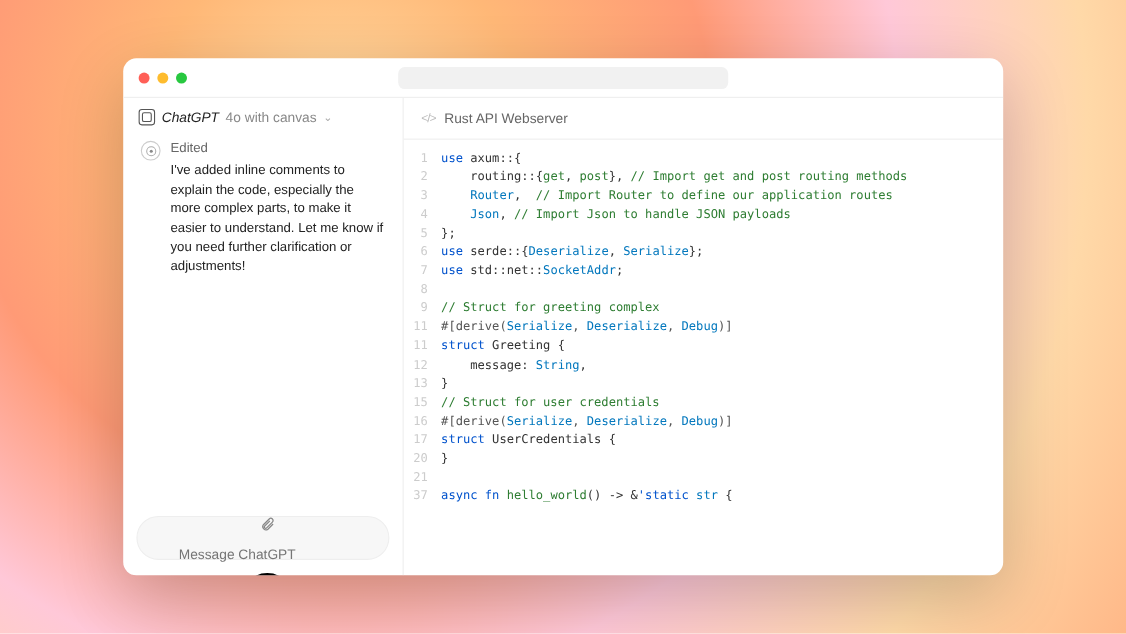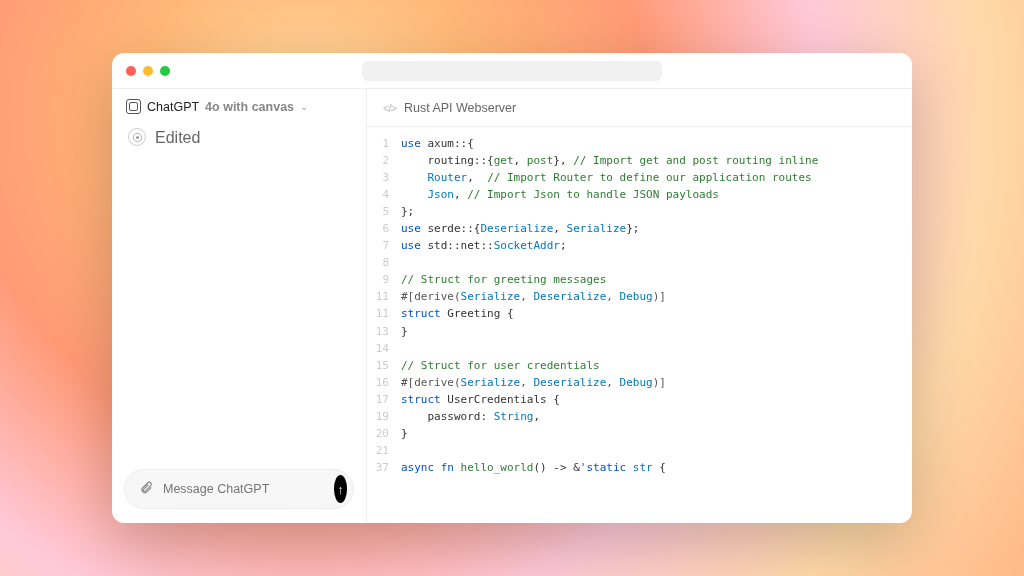--- a/index.html
+++ b/index.html
@@ -23,35 +23,35 @@
   .addr { position: absolute; left: 50%; transform: translateX(-50%); width: 300px; height: 20px; background: #f1f1f1; border-radius: 6px; }
   .main { flex: 1; display: flex; min-height: 0; }
   .left {
     width: 255px; border-right: 1px solid #eee; display: flex; flex-direction: column; min-height: 0;
   }
   .model-row {
     display: flex; align-items: center; gap: 6px; padding: 10px 12px 8px 14px; font-size: 12.5px; color: #222;
   }
   .model-icon { width: 15px; height: 15px; border: 1.4px solid #555; border-radius: 3px; position: relative; }
   .model-icon::after { content: ""; position: absolute; left: 2px; top: 2px; right: 2px; bottom: 2px; border: 1.2px solid #555; border-radius: 2px; }
-  .model-name { font-weight: 500; }
-  .model-sub { color: #888; font-weight: 700; }
+  .model-name { font-weight: 500; font-style: italic; }
+  .model-sub { color: #888; font-weight: 400; }
   .chev { color: #aaa; font-size: 10px; }
   .chat-body { flex: 1; padding: 4px 16px 0 16px; overflow: hidden; }
   .assistant-turn { display: flex; gap: 9px; }
   .avatar {
     width: 18px; height: 18px; border-radius: 50%; border: 1px solid #ccc; flex-shrink: 0; margin-top: 2px;
     display: flex; align-items: center; justify-content: center;
   }
   .avatar svg { width: 11px; height: 11px; fill: #888; }
   .turn-text { font-size: 12px; color: #222; line-height: 1.45; }
-  .edited { color: #666; font-size: 16px; margin-bottom: 3px; }
+  .edited { color: #666; font-size: 12px; margin-bottom: 3px; }
   .composer {
     margin: 10px 12px 14px 12px; height: 40px; background: #f7f7f7; border-radius: 22px;
-    display: flex; align-items: center; padding: 0 6px 0 14px; gap: 10px; border: 1px solid #eee;
+    display: flex; align-items: center; padding: 0 6px 0 14px; gap: 10px; border: 1px solid #eee; flex-direction: column;
   }
   .attach { color: #888; font-size: 13px; }
   .composer input {
     flex: 1; border: none; background: transparent; outline: none; font-size: 12.5px; color: #333;
   }
   .send {
     width: 28px; height: 28px; border-radius: 50%; background: #000; display: flex; align-items: center; justify-content: center;
     color: #fff; font-size: 13px; cursor: pointer;
   }
   .right { flex: 1; display: flex; flex-direction: column; min-height: 0; }
@@ -94,55 +94,55 @@
       <div class="chat-body">
         <div class="assistant-turn">
           <div class="avatar">
             <svg viewBox="0 0 24 24">
                 <circle cx="12" cy="12" r="9" fill="none" stroke="#aaa" stroke-width="2"></circle>
                 <circle cx="12" cy="12" r="3"></circle>
               </svg>
           </div>
           <div class="turn-text">
             <div class="edited">Edited</div>
+            <div>I've added inline comments to explain the code, especially the more complex parts, to make it easier to understand. Let me know if you need further clarification or adjustments!</div>
           </div>
         </div>
       </div>
       <div class="composer">
         <span class="attach">
           <svg width="14" height="14" viewBox="0 0 24 24" fill="none" stroke="#888" stroke-width="2">
               <path d="M21 11l-8 8a5 5 0 01-7-7l9-9a3.5 3.5 0 015 5l-9 9a2 2 0 01-3-3l8-8"></path>
             </svg>
         </span>
         <input type="text" placeholder="Message ChatGPT" style="">
         <div class="send">↑</div>
       </div>
     </div>
     <div class="right">
       <div class="canvas-header">
         <span class="code-icon">&lt;/&gt;</span>
         <span>Rust API Webserver</span>
       </div>
       <div class="code-area" id="code-area">
           <div class="line"><span class="ln">1</span><span class="code"><span class="kw">use</span><span class="pl"> axum::{</span></span></div>
-          <div class="line"><span class="ln">2</span><span class="code"><span class="pl">    routing::{</span><span class="fn">get</span><span class="pl">, </span><span class="fn">post</span><span class="pl">}, </span><span class="cm">// Import get and post routing inline</span></span></div>
+          <div class="line"><span class="ln">2</span><span class="code"><span class="pl">    routing::{</span><span class="fn">get</span><span class="pl">, </span><span class="fn">post</span><span class="pl">}, </span><span class="cm">// Import get and post routing methods</span></span></div>
           <div class="line"><span class="ln">3</span><span class="code"><span class="pl">    </span><span class="ty">Router</span><span class="pl">,  </span><span class="cm">// Import Router to define our application routes</span></span></div>
           <div class="line"><span class="ln">4</span><span class="code"><span class="pl">    </span><span class="ty">Json</span><span class="pl">, </span><span class="cm">// Import Json to handle JSON payloads</span></span></div>
           <div class="line"><span class="ln">5</span><span class="code"><span class="pl">};</span></span></div>
           <div class="line"><span class="ln">6</span><span class="code"><span class="kw">use</span><span class="pl"> serde::{</span><span class="ty">Deserialize</span><span class="pl">, </span><span class="ty">Serialize</span><span class="pl">};</span></span></div>
           <div class="line"><span class="ln">7</span><span class="code"><span class="kw">use</span><span class="pl"> std::net::</span><span class="ty">SocketAddr</span><span class="pl">;</span></span></div>
           <div class="line"><span class="ln">8</span><span class="code">&nbsp;</span></div>
-          <div class="line"><span class="ln">9</span><span class="code"><span class="cm">// Struct for greeting messages</span></span></div>
+          <div class="line"><span class="ln">9</span><span class="code"><span class="cm">// Struct for greeting complex</span></span></div>
           <div class="line"><span class="ln">11</span><span class="code"><span class="at">#[derive(</span><span class="ty">Serialize</span><span class="at">, </span><span class="ty">Deserialize</span><span class="at">, </span><span class="ty">Debug</span><span class="at">)]</span></span></div>
           <div class="line"><span class="ln">11</span><span class="code"><span class="kw">struct</span><span class="pl"> Greeting {</span></span></div>
+          <div class="line"><span class="ln">12</span><span class="code"><span class="pl">    message: </span><span class="ty">String</span><span class="pl">,</span></span></div>
           <div class="line"><span class="ln">13</span><span class="code"><span class="pl">}</span></span></div>
-          <div class="line"><span class="ln">14</span><span class="code">&nbsp;</span></div>
           <div class="line"><span class="ln">15</span><span class="code"><span class="cm">// Struct for user credentials</span></span></div>
           <div class="line"><span class="ln">16</span><span class="code"><span class="at">#[derive(</span><span class="ty">Serialize</span><span class="at">, </span><span class="ty">Deserialize</span><span class="at">, </span><span class="ty">Debug</span><span class="at">)]</span></span></div>
           <div class="line"><span class="ln">17</span><span class="code"><span class="kw">struct</span><span class="pl"> UserCredentials {</span></span></div>
-          <div class="line"><span class="ln">19</span><span class="code"><span class="pl">    password: </span><span class="ty">String</span><span class="pl">,</span></span></div>
           <div class="line"><span class="ln">20</span><span class="code"><span class="pl">}</span></span></div>
           <div class="line"><span class="ln">21</span><span class="code">&nbsp;</span></div>
           <div class="line"><span class="ln">37</span><span class="code"><span class="kw">async fn</span><span class="pl"> </span><span class="fn">hello_world</span><span class="pl">() -&gt; &amp;</span><span class="kw">'static</span><span class="pl"> </span><span class="ty">str</span><span class="pl"> {</span></span></div>
         </div>
     </div>
   </div>
 </div>
 
 </body></html>

